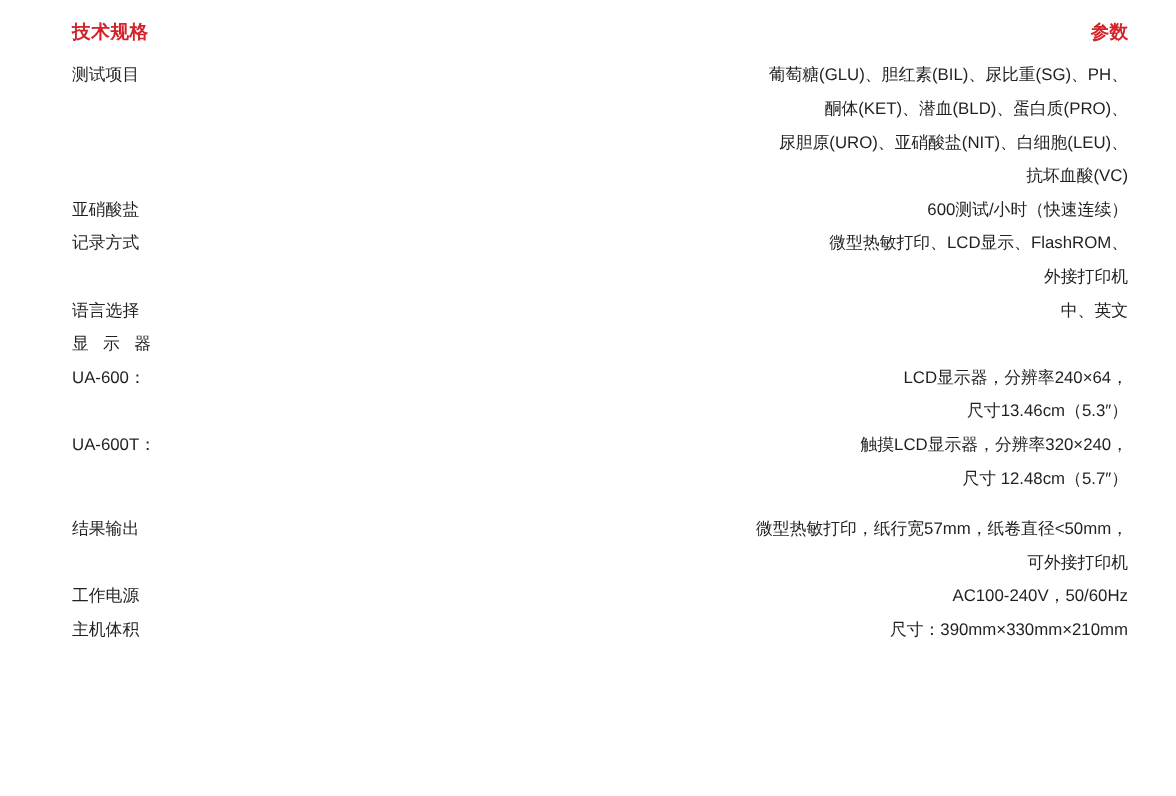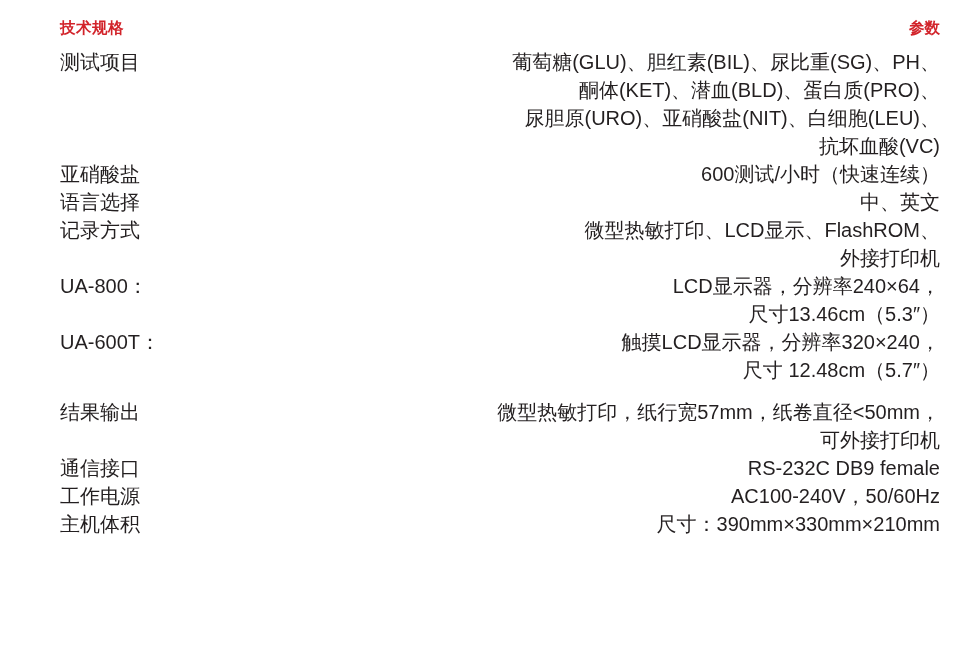--- a/index.html
+++ b/index.html
@@ -22,21 +22,21 @@
     padding: 14px 0 0 0;
   }
   .spec-table {
     border-collapse: collapse;
     margin-left: 60px;
     width: 880px;
   }
   .spec-table td {
     vertical-align: top;
     padding: 0;
-    font-size: 20px;
+    font-size: 14px;
     line-height: 28px;
   }
   td.label {
     width: 133px;
     white-space: nowrap;
   }
   td.value {
     width: 747px;
     text-align: right;
   }
@@ -83,37 +83,43 @@
 
 
       <tr>
         <td class="label">亚硝酸盐</td>
         <td class="value">
           <span class="value-line">600测试/小时（快速连续）</span>
         </td>
       </tr>
 
       <tr>
+        <td class="label">记录方式</td>
+        <td class="value">
+          <span class="value-line">微型热敏打印、LCD显示、FlashROM、</span>
+          <span class="value-line">外接打印机</span>
+        </td>
+      </tr>
+
+      <tr>
         <td class="label">语言选择</td>
         <td class="value">
           <span class="value-line">中、英文</span>
         </td>
       </tr>
 
       <tr>
-        <td class="label">记录方式</td>
+        <td class="label spaced">显 示 器</td>
         <td class="value">
-          <span class="value-line">微型热敏打印、LCD显示、FlashROM、</span>
-          <span class="value-line">外接打印机</span>
+          <span class="value-line"></span>
         </td>
       </tr>
 
-
       <tr>
-        <td class="label">UA-800：</td>
+        <td class="label">UA-600：</td>
         <td class="value">
           <span class="value-line"> LCD显示器，分辨率240×64，</span>
           <span class="value-line">  尺寸13.46cm（5.3″）</span>
         </td>
       </tr>
 
       <tr>
         <td class="label">UA-600T：</td>
         <td class="value">
           <span class="value-line">触摸LCD显示器，分辨率320×240，</span>
@@ -127,26 +133,20 @@
       </tr>
 
       <tr>
         <td class="label">结果输出</td>
         <td class="value">
           <span class="value-line"> 微型热敏打印，纸行宽57mm，纸卷直径&lt;50mm，</span>
           <span class="value-line"> 可外接打印机</span>
         </td>
       </tr>
 
-      <tr>
-        <td class="label">通信接口</td>
-        <td class="value">
-          <span class="value-line">RS-232C DB9 female</span>
-        </td>
-      </tr>
 
 
       <tr>
         <td class="label">工作电源</td>
         <td class="value">
           <span class="value-line">AC100-240V，50/60Hz</span>
         </td>
       </tr>
 
 

